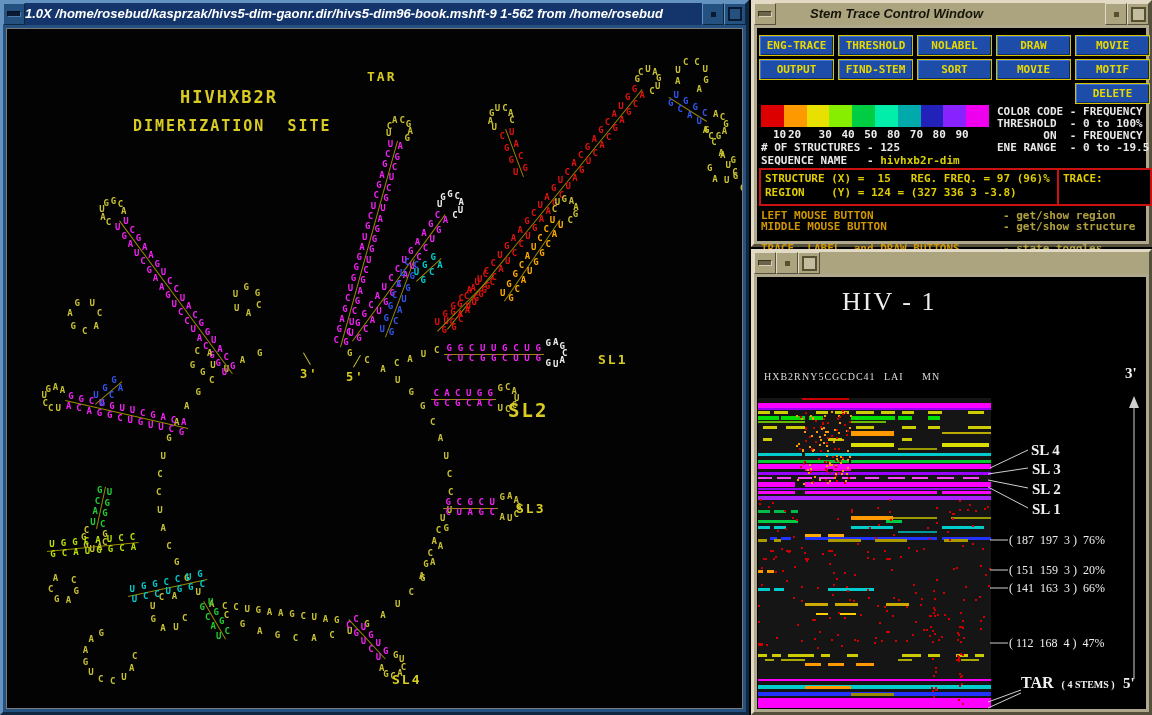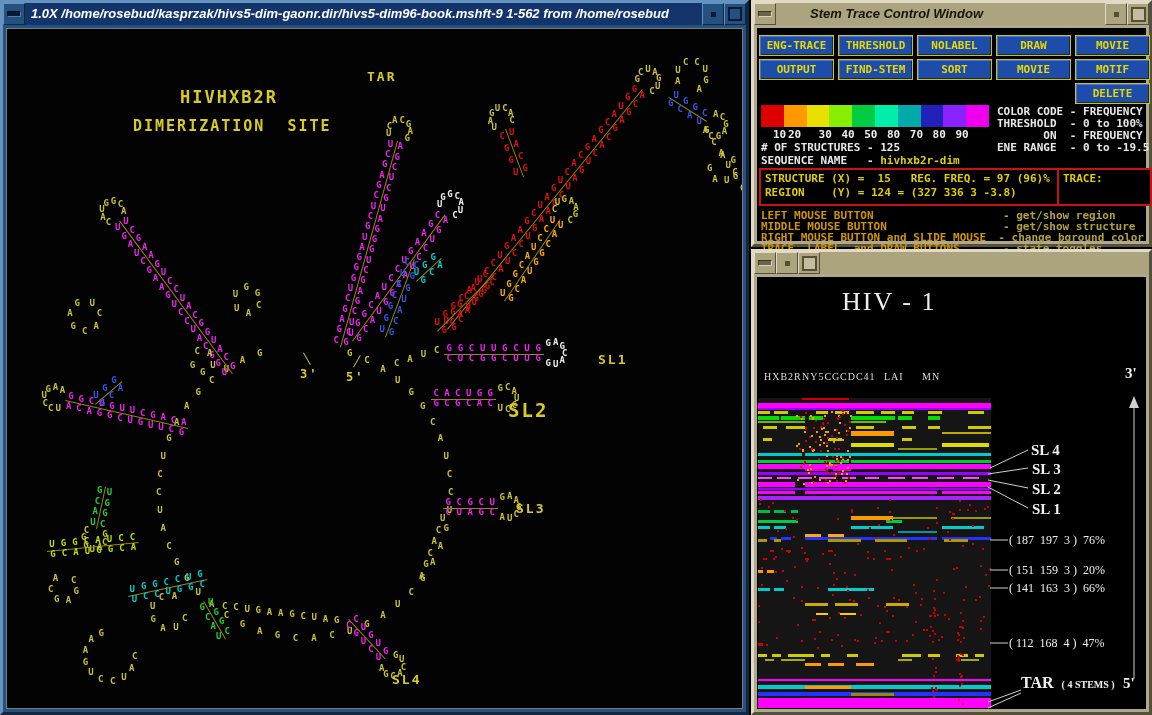--- a/index.html
+++ b/index.html
@@ -8,21 +8,21 @@
   
   .window{position:absolute;box-sizing:border-box;}
   .win-blue{background:#24517f;border:3px solid #3d6fa3;border-top-color:#6493c0;border-left-color:#6493c0;
             border-bottom-color:#102741;border-right-color:#102741;}
   .win-tan{background:#b0a88c;border:3px solid #b0a88c;border-top-color:#e2dac4;border-left-color:#e2dac4;
            border-bottom-color:#55503b;border-right-color:#55503b;}
   .titlebar{position:relative;height:22px;display:flex;align-items:stretch;}
   .tb-blue{background:#14356b;color:#fff;}
   .tb-tan{background:#aca47f;color:#14140a;}
   .tb-title{flex:1;font-family:"Liberation Sans",sans-serif;font-style:italic;font-weight:bold;
-            font-size:13px;line-height:22px;white-space:nowrap;overflow:hidden;padding-left:6px;}
+            font-size:13px;line-height:22px;white-space:nowrap;overflow:hidden;}
   .tb-btn{width:22px;box-sizing:border-box;border:1px solid;display:flex;align-items:center;justify-content:center;cursor:pointer;}
   .tb-blue .tb-btn{background:#24517f;border-color:#6493c0 #102741 #102741 #6493c0;}
   .tb-tan .tb-btn{background:#aca47f;border-color:#e2dac4 #55503b #55503b #e2dac4;}
   .glyph-dash{width:12px;height:4px;background:#0a1a33;border:1px solid;border-color:#061022 #4a7cae #4a7cae #061022;}
   .tb-tan .glyph-dash{background:#6b6448;border-color:#3d3826 #d8d0b8 #d8d0b8 #3d3826;}
   .glyph-dot{width:5px;height:5px;background:#0a1a33;}
   .tb-tan .glyph-dot{background:#555030;}
   .glyph-sq{width:10px;height:10px;border:2px solid #0a1a33;}
   .tb-tan .glyph-sq{width:11px;height:11px;border:2px solid #555030;background:#c4bc9e;}
   .win-content{position:absolute;left:3px;right:3px;bottom:3px;top:25px;background:#000;}
@@ -743,21 +743,20 @@
       <div class="ctl-line" style="left:4px;top:126px;"><span>SEQUENCE NAME   - </span><span class="ctl-yellow">hivhxb2r-dim</span></div>
 
       <div class="statbox" style="left:2px;top:140px;width:389px;height:34px;">
         <div class="statcell" style="width:288px;"><span>STRUCTURE (X) =  15   REG. FREQ. = 97 (96)%</span>
 <span>REGION    (Y) = 124 = (327 336 3 -3.8)</span></div>
         <div class="statcell last"><span>TRACE:</span></div>
       </div>
 
       <div class="help-row" style="top:182px;"><span class="help-act">LEFT MOUSE BUTTON</span><span class="help-desc">- get/show region</span></div>
       <div class="help-row" style="top:193px;"><span class="help-act">MIDDLE MOUSE BUTTON</span><span class="help-desc">- get/show structure</span></div>
-      <div class="help-row" style="top:204px;"><span class="help-act">RIGHT MOUSE BUTTON and SLIDE MOUSE</span><span class="help-desc">- change bground color</span></div>
       <div class="help-row" style="top:215px;"><span class="help-act">TRACE, LABEL, and DRAW BUTTONS</span><span class="help-desc">- state toggles</span></div>
     </div>
   </div>
 
   <div class="window win-tan" style="left:751px;top:249px;width:401px;height:466px;">
     <div class="titlebar tb-tan">
       <div class="tb-btn">
           <span class="glyph-dash"></span>
         </div>
       <div class="tb-btn">

